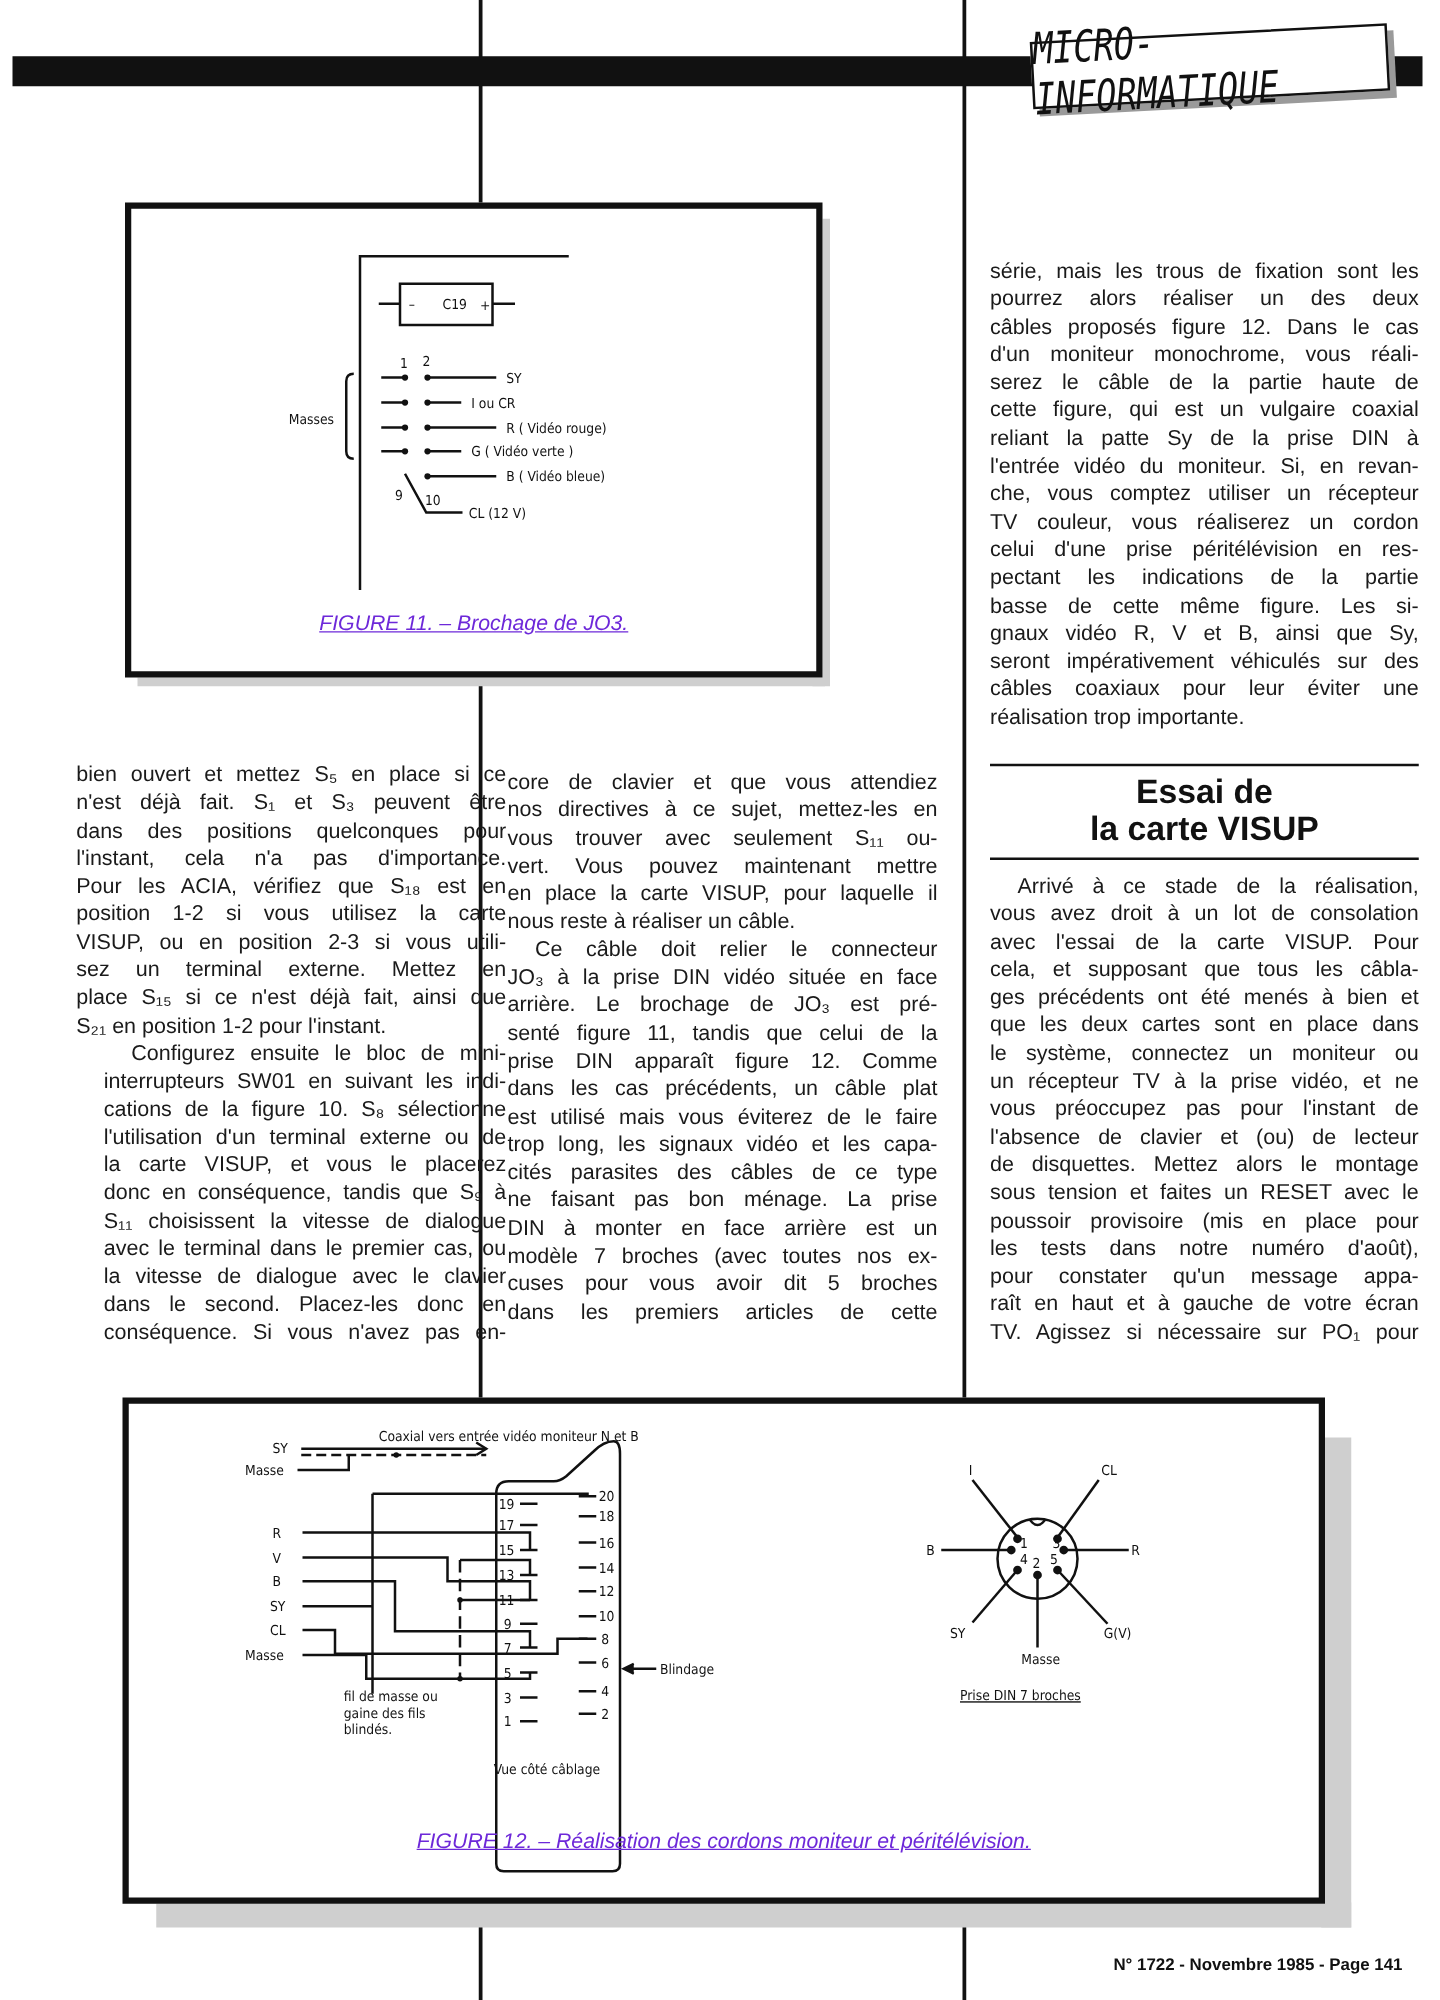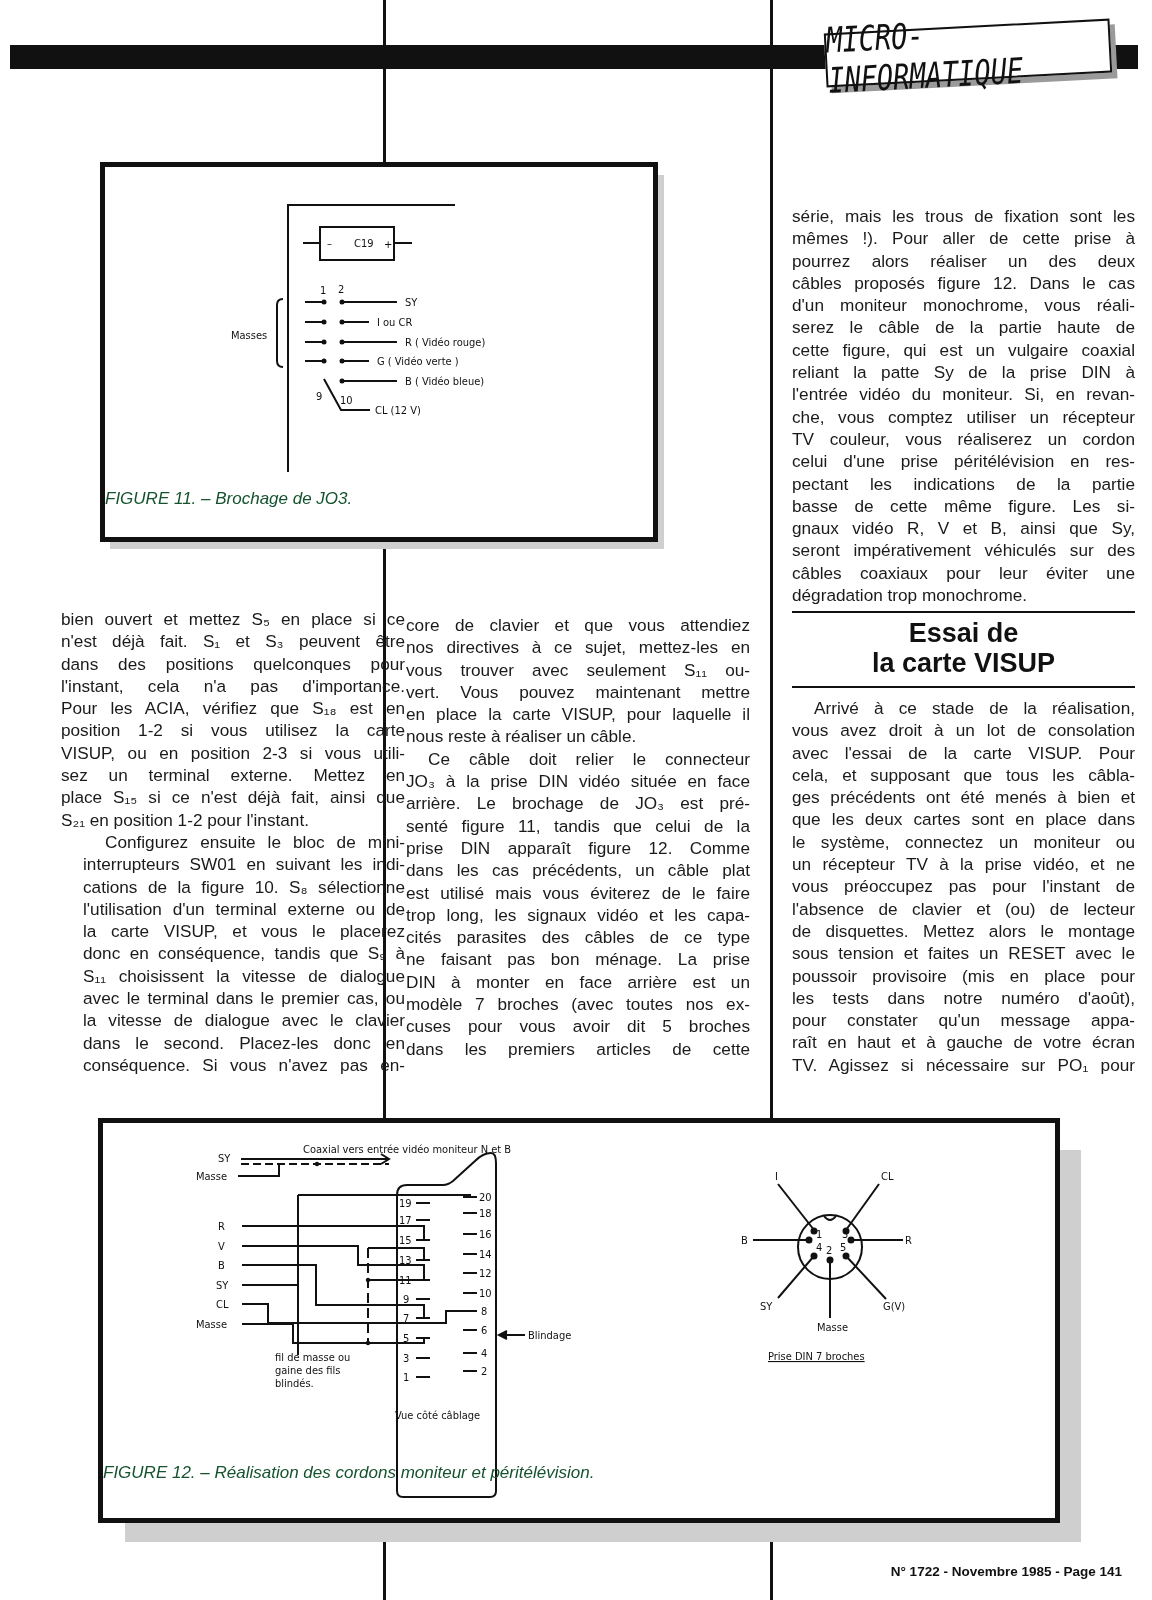--- a/index.html
+++ b/index.html
@@ -7,21 +7,21 @@
          font-family:"Liberation Sans", sans-serif; color:#161616; }
   .vrule { position:absolute; width:3px; background:#111; }
   .topbar { position:absolute; left:10px; top:45px; width:1128px; height:24px; background:#111; }
   .banner { position:absolute; left:825px; top:26px; width:282px; height:50px; background:#fff;
             border:2px solid #111; transform:rotate(-3deg); box-shadow:5px 6px 0 #9a9a9a;
             display:flex; align-items:center; justify-content:center; }
   .banner span { font-family:"DejaVu Sans Mono", monospace; font-size:27px; letter-spacing:0px;
                  font-style:italic; transform:scaleY(1.3); font-weight:normal; color:#111; }
   .fig { position:absolute; background:#fff; border:5px solid #111; }
   .shadow { position:absolute; background:#cfcfcf; }
-  .caption { position:absolute; font-style:italic; font-size:17px; color:#14532d; white-space:nowrap; }
+  .caption { position:absolute; font-style:italic; font-size:17px; color:#6d28d9; text-align:center; white-space:nowrap;text-decoration:underline; }
   .col { position:absolute; font-size:17.2px; line-height:22.3px; text-align:justify; color:#1a1a1a; }
   .col p { margin:0; }
   .col p.indent { text-indent:22px; }
   .col p span.line { display:block; text-align:justify; text-align-last:justify; }
   .col p span.line.last { text-align-last:left; }
   .heading { position:absolute; left:780px; top:605px; width:345px; text-align:center;
              font-weight:bold; font-size:27px; line-height:30px; color:#111; }
   .hr { position:absolute; height:2px; background:#111; }
   .footer { position:absolute; right:30px; top:1564px; font-weight:bold; font-size:13.5px; color:#111; }
   svg text { font-family:"DejaVu Sans Condensed","DejaVu Sans", sans-serif; }
@@ -92,37 +92,36 @@
       <text x="300" y="218">B ( Vidéo bleue)</text>
       <text x="270" y="247">CL (12 V)</text>
     </g>
   </svg>
   <div class="caption" style="left:0; width:548px; top:322px;">FIGURE 11. – Brochage de JO3.</div>
 </div>
 
 <div class="col" style="left:792px; top:163px; width:343px;margin-top:42px;">
   <p>
     <span class="line">série, mais les trous de fixation sont les</span>
-    <span class="line">mêmes !). Pour aller de cette prise à</span>
     <span class="line">pourrez alors réaliser un des deux</span>
     <span class="line">câbles proposés figure 12. Dans le cas</span>
     <span class="line">d'un moniteur monochrome, vous réali-</span>
     <span class="line">serez le câble de la partie haute de</span>
     <span class="line">cette figure, qui est un vulgaire coaxial</span>
     <span class="line">reliant la patte Sy de la prise DIN à</span>
     <span class="line">l'entrée vidéo du moniteur. Si, en revan-</span>
     <span class="line">che, vous comptez utiliser un récepteur</span>
     <span class="line">TV couleur, vous réaliserez un cordon</span>
     <span class="line">celui d'une prise péritélévision en res-</span>
     <span class="line">pectant les indications de la partie</span>
     <span class="line">basse de cette même figure. Les si-</span>
     <span class="line">gnaux vidéo R, V et B, ainsi que Sy,</span>
     <span class="line">seront impérativement véhiculés sur des</span>
     <span class="line">câbles coaxiaux pour leur éviter une</span>
-    <span class="line last">dégradation trop monochrome.</span>
+    <span class="line last">réalisation trop importante.</span>
   </p>
 </div>
 
 <div class="col" style="left:21px; top:608px; width:344px;margin-left:40px;">
   <p>
     <span class="line">bien ouvert et mettez S₅ en place si ce</span>
     <span class="line">n'est déjà fait. S₁ et S₃ peuvent être</span>
     <span class="line">dans des positions quelconques pour</span>
     <span class="line">l'instant, cela n'a pas d'importance.</span>
     <span class="line">Pour les ACIA, vérifiez que S₁₈ est en</span>

